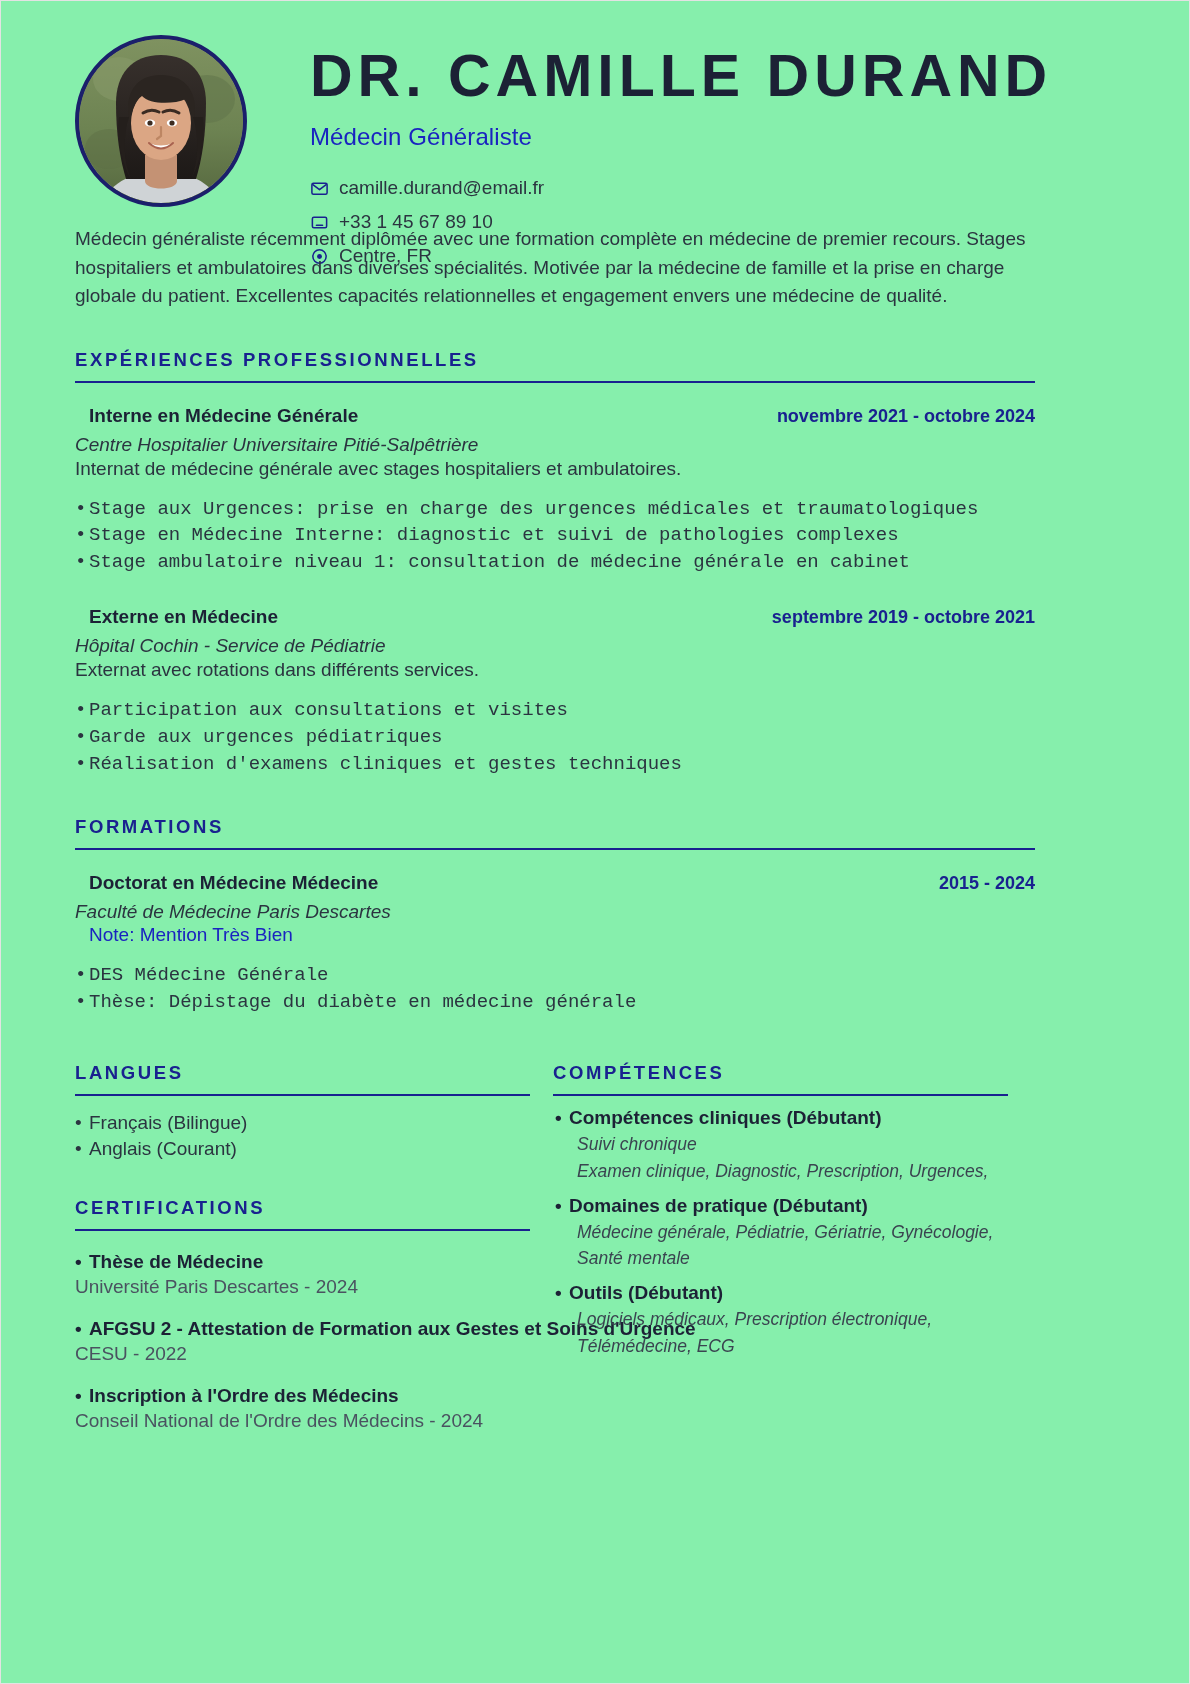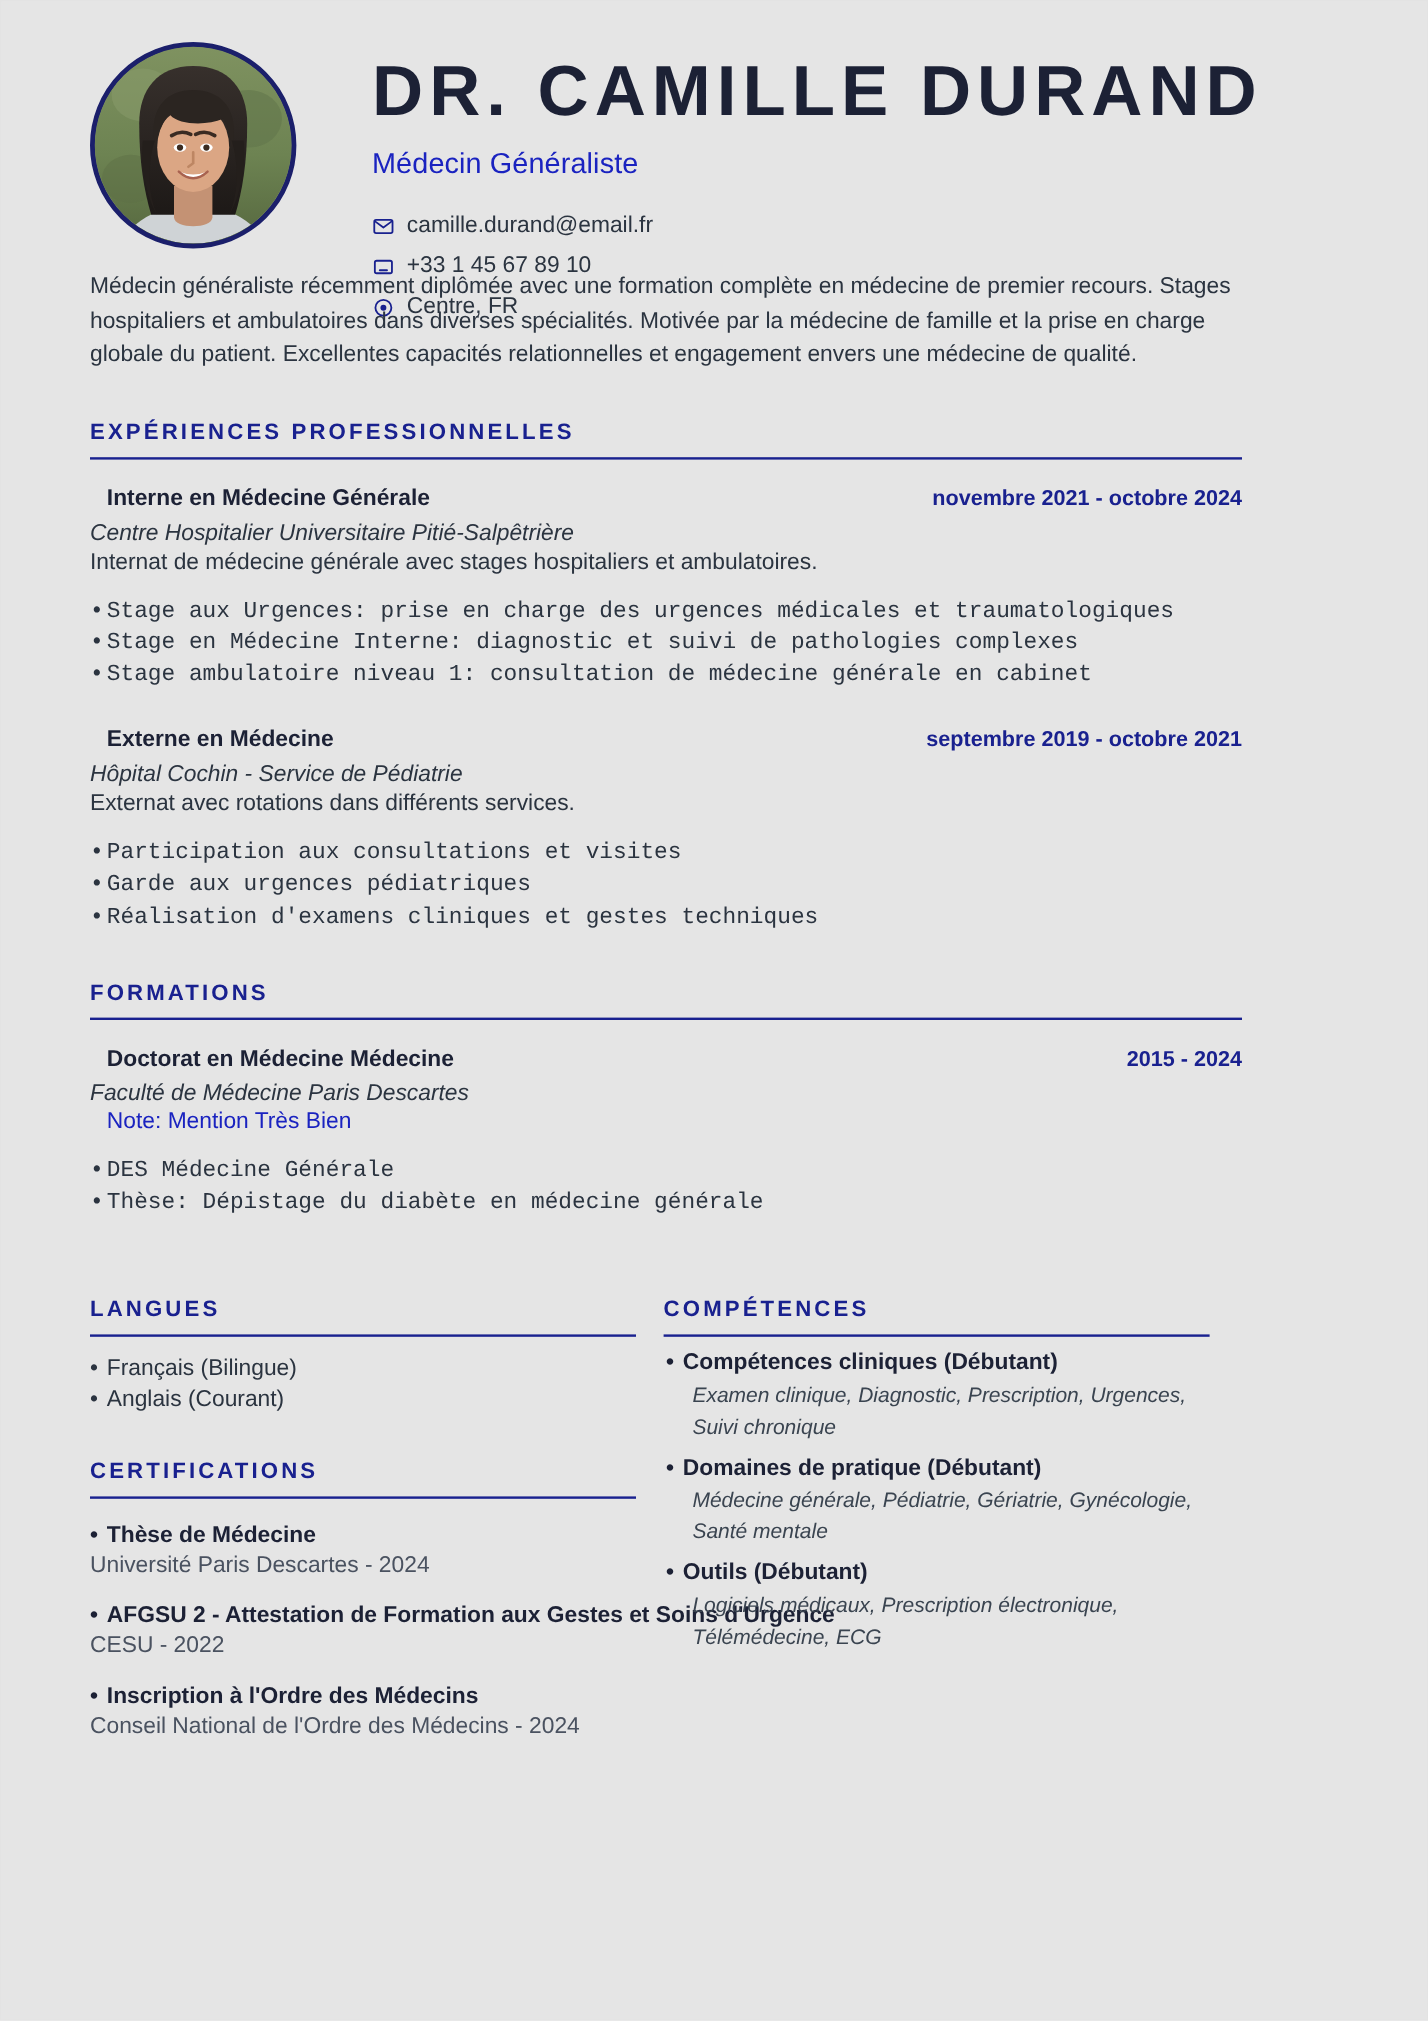--- a/index.html
+++ b/index.html
@@ -8,21 +8,21 @@
     background: #ffffff;
   }
   body {
     font-family: "Liberation Sans", sans-serif;
     color: #2b3440;
   }
   .page {
     position: relative;
     width: 1190px;
     height: 1684px;
-    background: #e5e5e5;
+    background: #86efac;
     border: 1px solid #e3e3e3;
     box-sizing: border-box;
     overflow: hidden;
   }
   .inner {
     position: absolute;
     left: 74px;
     top: 26px;
     width: 960px;
   }
@@ -173,21 +173,21 @@
   .bullet:before {
     content: "\2022";
     position: absolute;
     left: 0;
     top: 0;
   }
 
   
   .cols {
     position: relative;
-    margin-top: 64px;
+    margin-top: 46px;
     height: 400px;
   }
   .col-left {
     position: absolute;
     left: 0;
     top: 0;
     width: 455px;
   }
   .col-right {
     position: absolute;
@@ -455,22 +455,22 @@
       </div>
 
       <div class="col-right">
         <div class="col-block">
           <div class="section-title">COMPÉTENCES</div>
           <div class="rule short"></div>
 
           <div class="skill">
             <div class="skill-name">Compétences cliniques (Débutant)</div>
             <div class="skill-items">
+              <span>Suivi chronique</span>
               <span>Examen clinique, Diagnostic, Prescription, Urgences,</span>
-              <span>Suivi chronique</span>
             </div>
           </div>
 
           <div class="skill">
             <div class="skill-name">Domaines de pratique (Débutant)</div>
             <div class="skill-items">
               <span>Médecine générale, Pédiatrie, Gériatrie, Gynécologie,</span>
               <span>Santé mentale</span>
             </div>
           </div>

